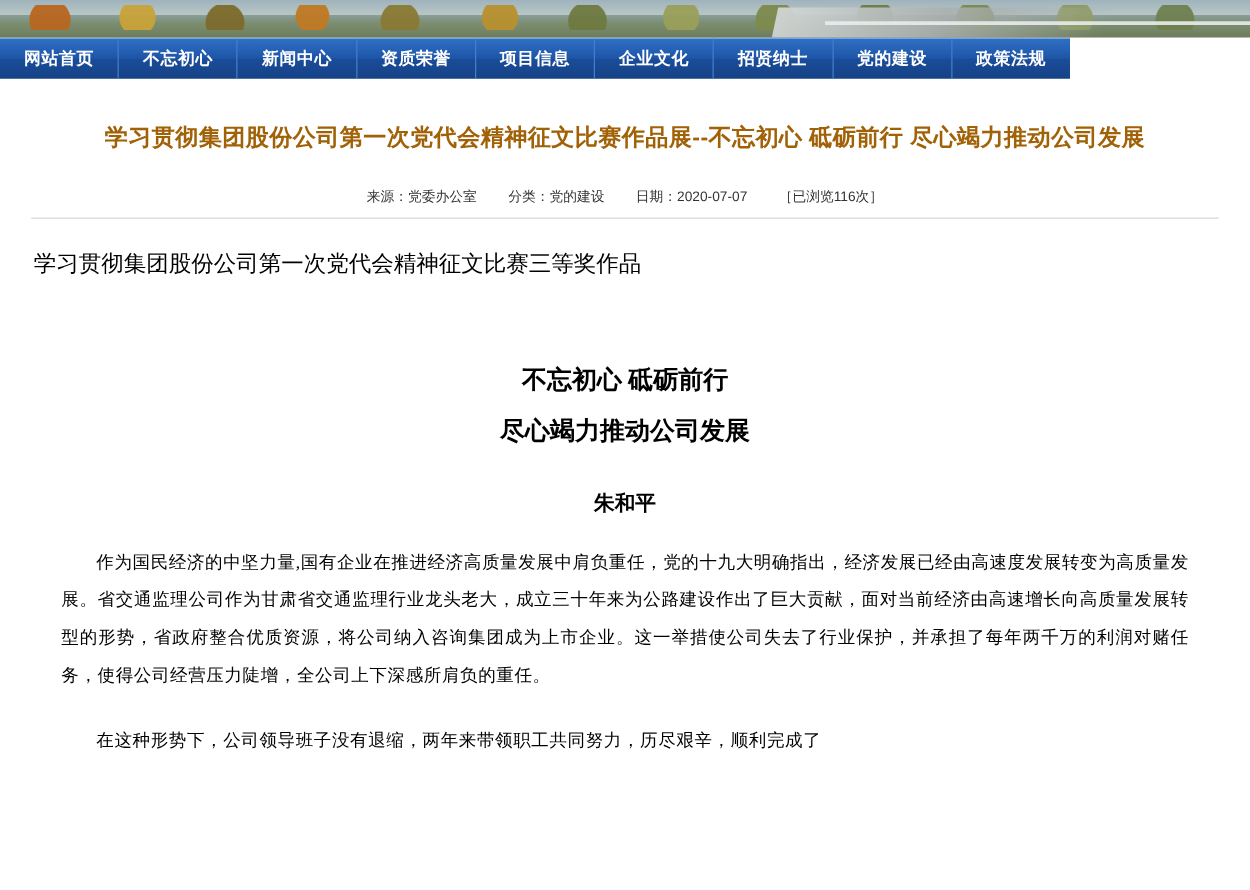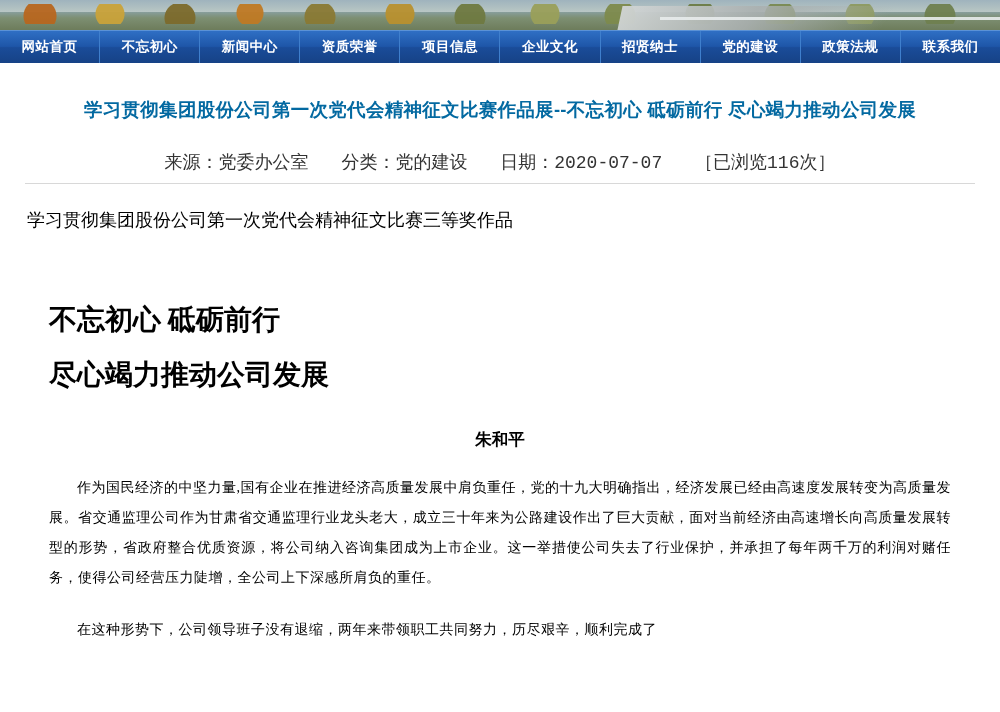--- a/index.html
+++ b/index.html
@@ -52,21 +52,21 @@
     transform: skewX(-12deg);
   }
   .banner .guard {
     position: absolute; left: 660px; top: 17px; width: 340px; height: 3px;
     background: #e8ecec; opacity: .9;
   }
 
   
   .nav {
     display: flex;
-    width: 1000px;
+    width: 856px;
     height: 33px;
     background: linear-gradient(to bottom, #2f6fc4 0%, #1e56a8 48%, #1a4c99 52%, #164286 100%);
     border-top: 1px solid #5b92d6;
   }
   .nav-item {
     flex: 1 1 0;
     display: flex;
     align-items: center;
     justify-content: center;
     color: #ffffff;
@@ -80,55 +80,54 @@
   .nav-item:last-child { border-right: none; }
 
   
   .wrap {
     width: 1000px;
     padding: 0 25px;
   }
 
   .art-title {
     text-align: center;
-    color: #0369a1;
+    color: #a16207;
     font-size: 18.5px;
     font-weight: bold;
     line-height: 1.4;
     padding: 22px 10px 14px;
     letter-spacing: .3px;
   }
 
   .meta {
     text-align: center;
-    font-size: 18px;
+    font-size: 11px;
     color: #333;
     padding-bottom: 9px;
     border-bottom: 1px solid #d8d8d8;
-    font-family: Liberation Mono, monospace;
   }
   .meta span { margin: 0 11px; white-space: nowrap; }
   .meta .views { color: #333; }
 
   .subhead {
     font-size: 18px;
     color: #000;
     padding: 22px 2px 0 2px;
     line-height: 1.6;
     font-family: "Liberation Sans", sans-serif;
   }
 
   .doc {
     padding: 0 24px;
     font-family: "Liberation Serif", serif;
   }
 
   .doc-title {
-    text-align: left;
-    font-size: 28px;
+    text-align: center;
+    font-size: 20px;
     font-weight: bold;
     color: #000;
     line-height: 1.72;
     margin-top: 62px;
     font-family: "Liberation Serif", serif;
   }
 
   .author {
     text-align: center;
     font-size: 16.5px;
@@ -183,23 +182,20 @@
       </div>
     <div class="nav-item">
         <span>招贤纳士</span>
       </div>
     <div class="nav-item">
         <span>党的建设</span>
       </div>
     <div class="nav-item">
         <span>政策法规</span>
       </div>
-    <div class="nav-item">
-        <span>联系我们</span>
-      </div>
   </nav>
 
   <div class="wrap">
 
     <h1 class="art-title">学习贯彻集团股份公司第一次党代会精神征文比赛作品展--不忘初心 砥砺前行 尽心竭力推动公司发展</h1>
 
     <div class="meta">
       <span>来源：党委办公室</span>
       <span>分类：党的建设</span>
       <span>日期：2020-07-07</span>

